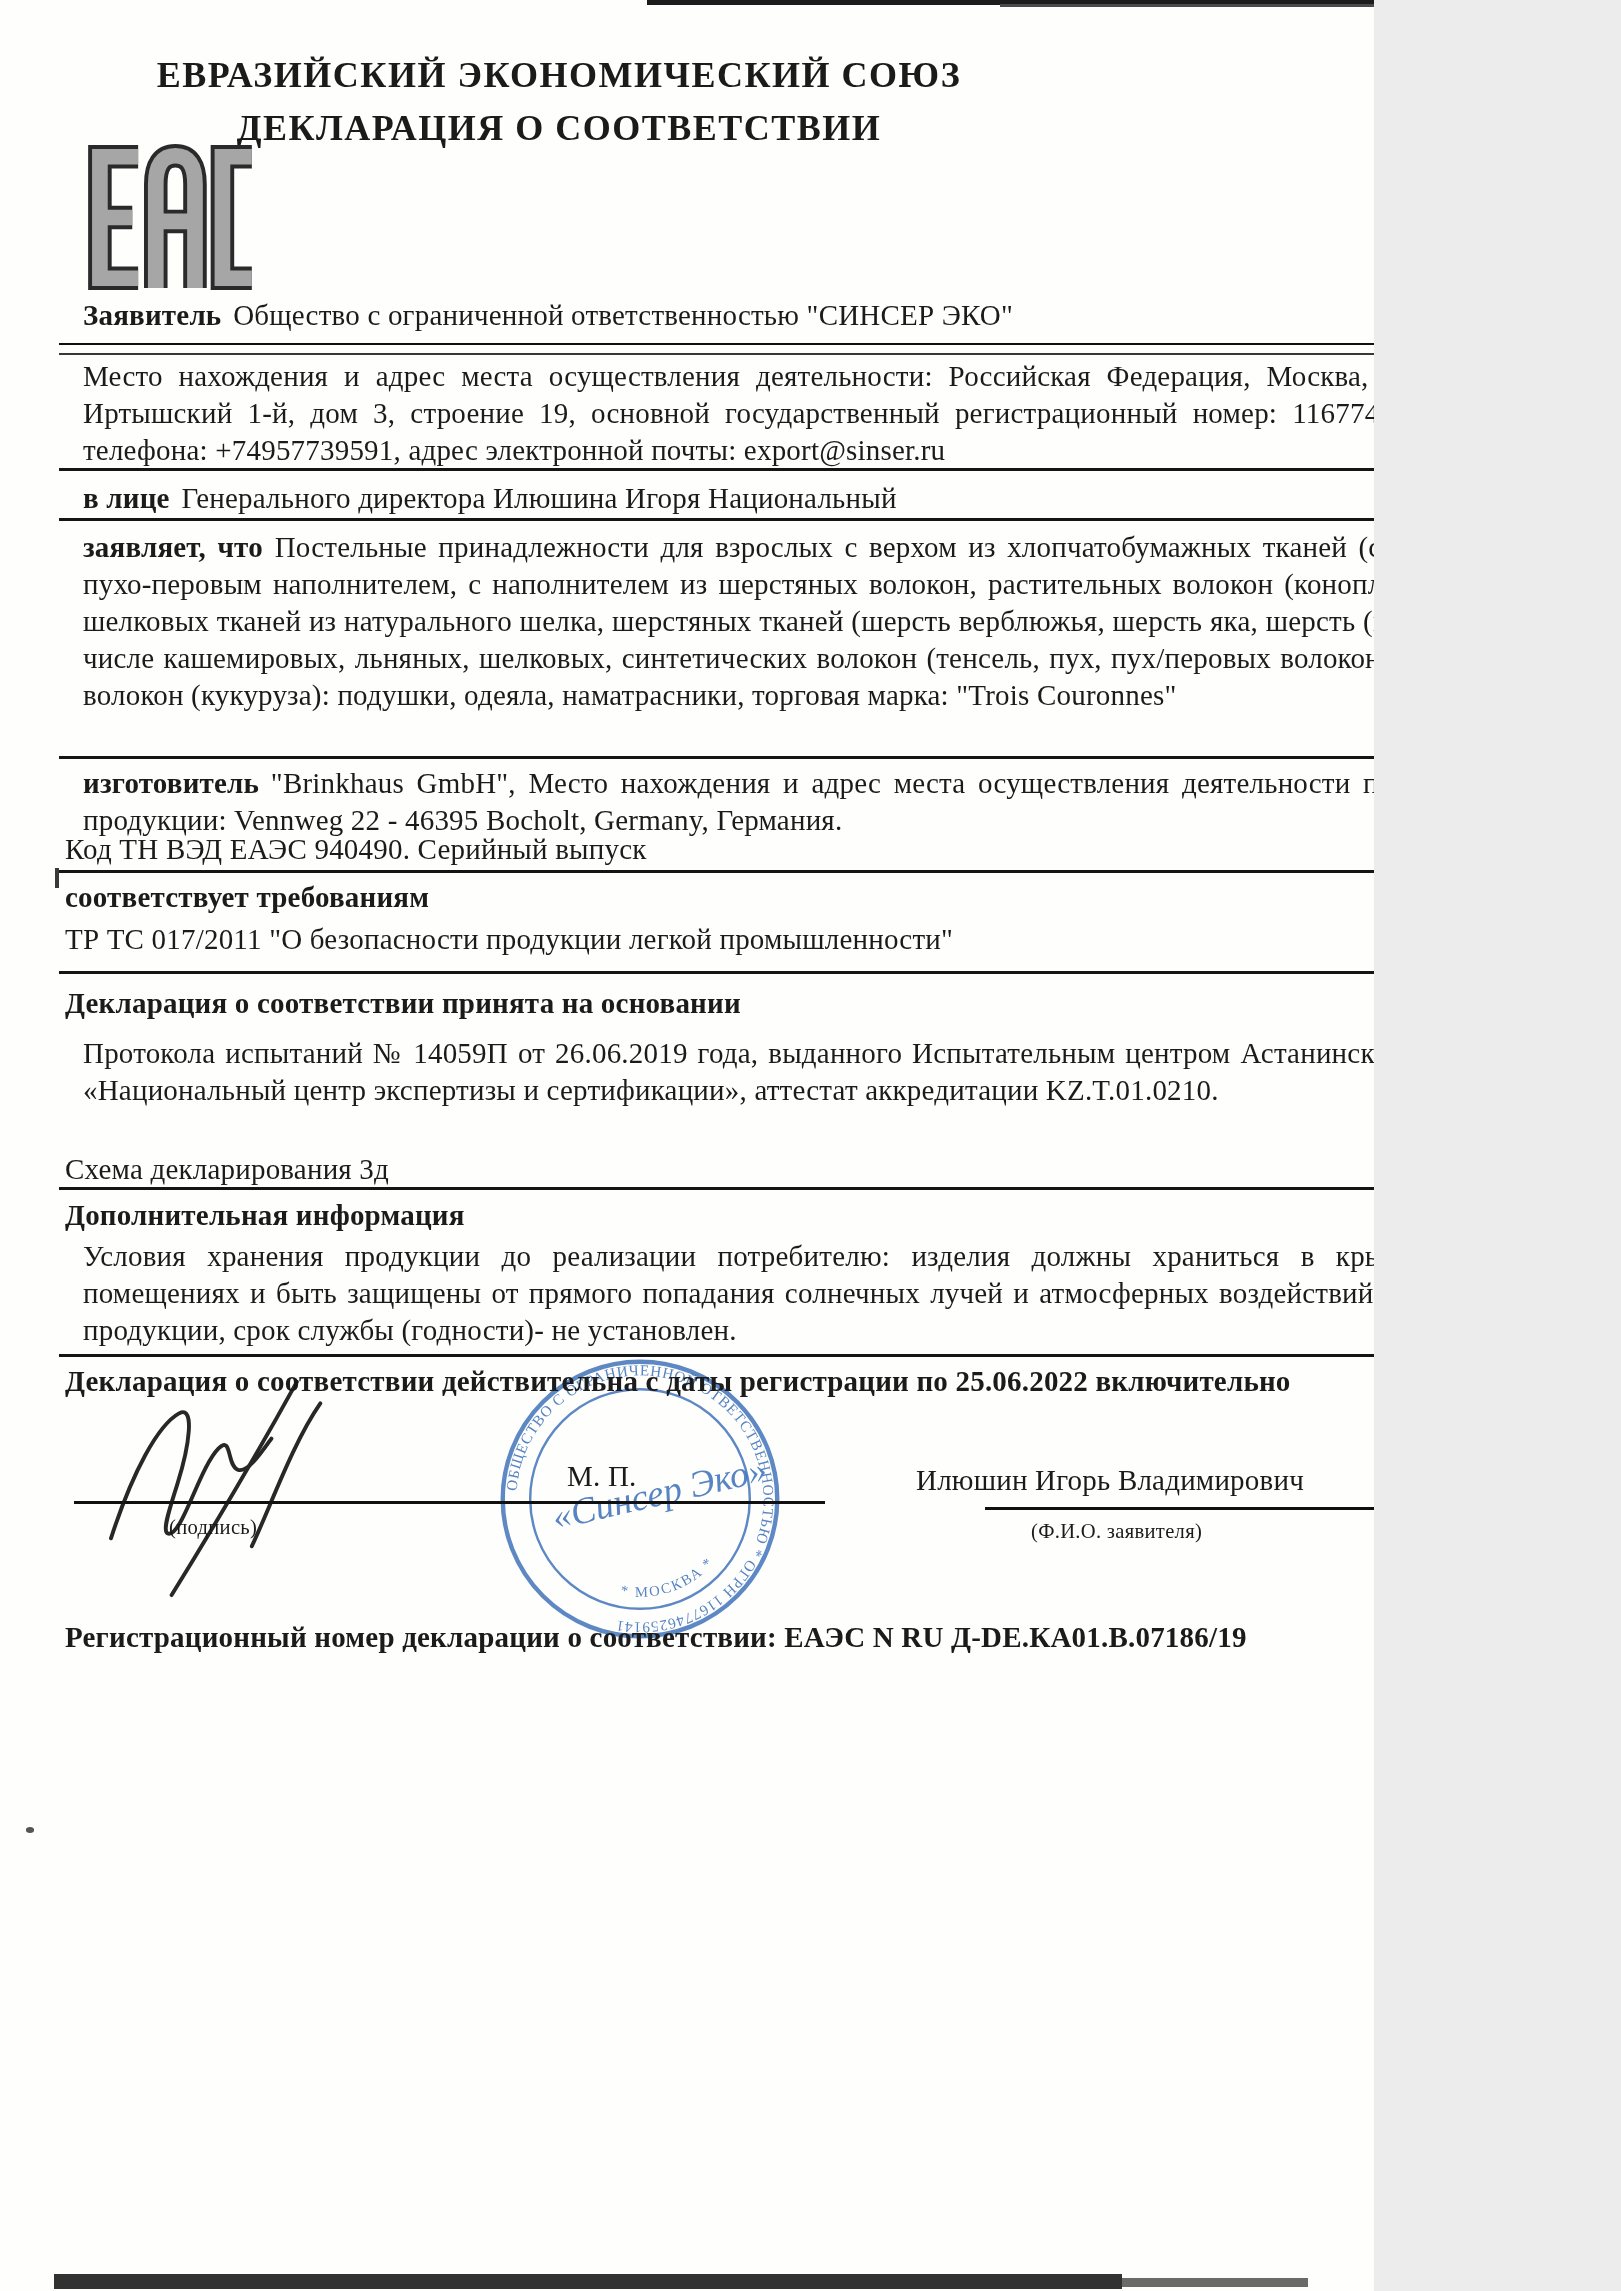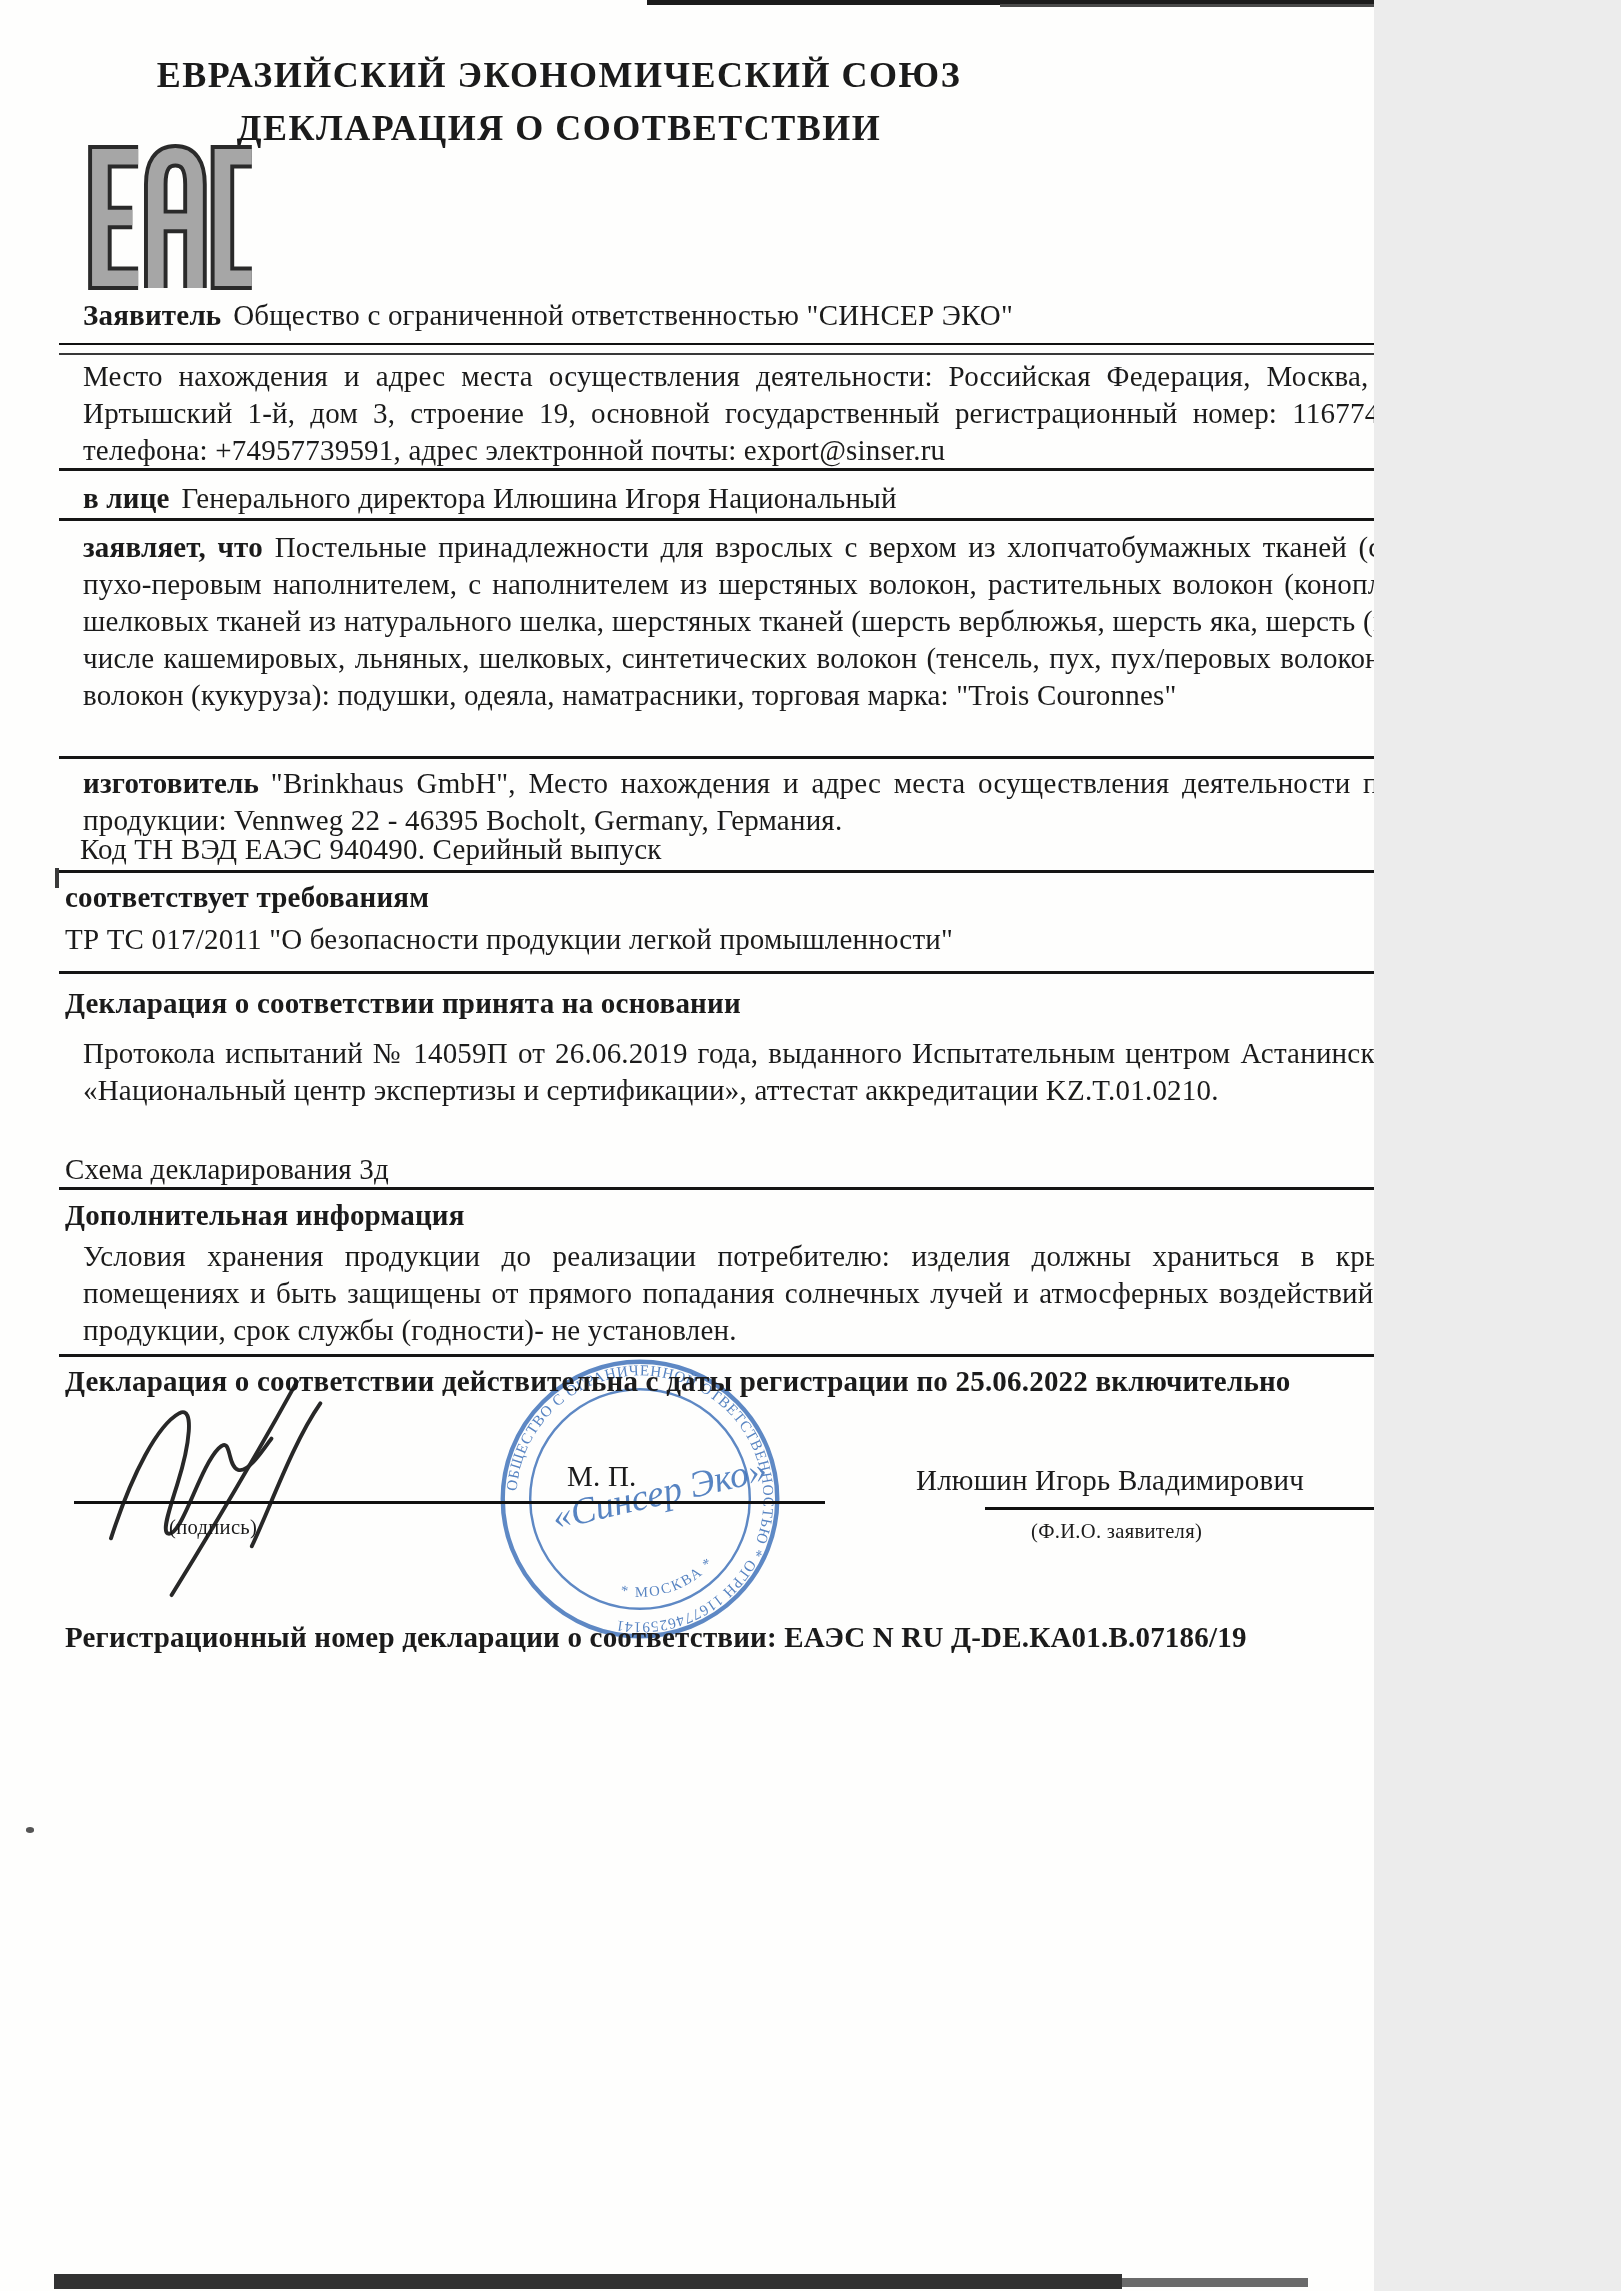--- a/index.html
+++ b/index.html
@@ -69,21 +69,21 @@
 
   <div class="abs para" style="left:65px;top:529px;">
     <span class="lead">заявляет, что</span><span>Постельные принадлежности для взрослых с верхом из хлопчатобумажных тканей (сатин, батист), с пухо-перовым наполнителем, с наполнителем из шерстяных волокон, растительных волокон (конопля, кукуруза), из шелковых тканей из натурального шелка, шерстяных тканей (шерсть верблюжья, шерсть яка, шерсть (меринос)), в том числе кашемировых, льняных, шелковых, синтетических волокон (тенсель, пух, пух/перовых волокон), растительных волокон (кукуруза): подушки, одеяла, наматрасники, торговая марка: "Trois Couronnes"</span>
   </div>
 
   <div class="abs rule" style="left:59px;top:756px;width:1505px;"></div>
 
   <div class="abs para" style="left:65px;top:765px;">
     <span class="lead">изготовитель</span><span>"Brinkhaus GmbH", Место нахождения и адрес места осуществления деятельности по изготовлению продукции: Vennweg 22 - 46395 Bocholt, Germany, Германия.</span>
   </div>
-  <div class="abs single" style="left:80px;top:831px;">Код ТН ВЭД ЕАЭС 940490. Серийный выпуск</div>
+  <div class="abs single" style="left:65px;top:831px;">Код ТН ВЭД ЕАЭС 940490. Серийный выпуск</div>
 
   <div class="abs rule" style="left:59px;top:870px;width:1480px;"></div>
   <div class="abs artifact" style="left:55px;top:868px;width:3.9px;height:19.6px;background:#3a3a3a;"></div>
 
   <div class="abs single b" style="left:65px;top:879px;">соответствует требованиям</div>
   <div class="abs single" style="left:65px;top:921px;">ТР ТС 017/2011 "О безопасности продукции легкой промышленности"</div>
 
   <div class="abs rule" style="left:59px;top:971px;width:1505px;"></div>
 
   <div class="abs single b" style="left:65px;top:985px;">Декларация о соответствии принята на основании</div>

